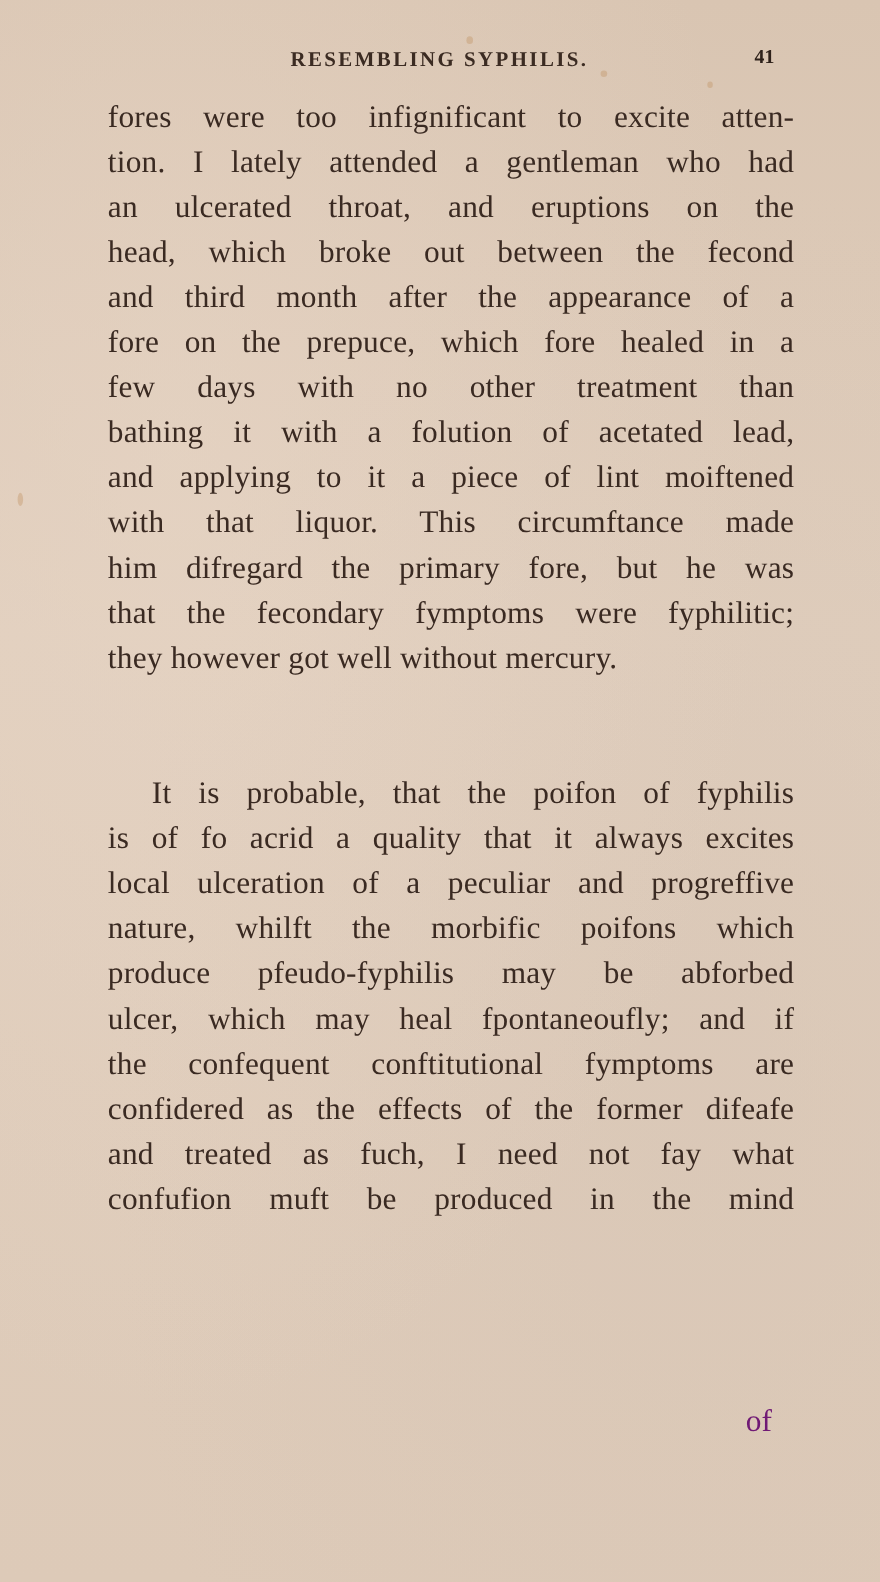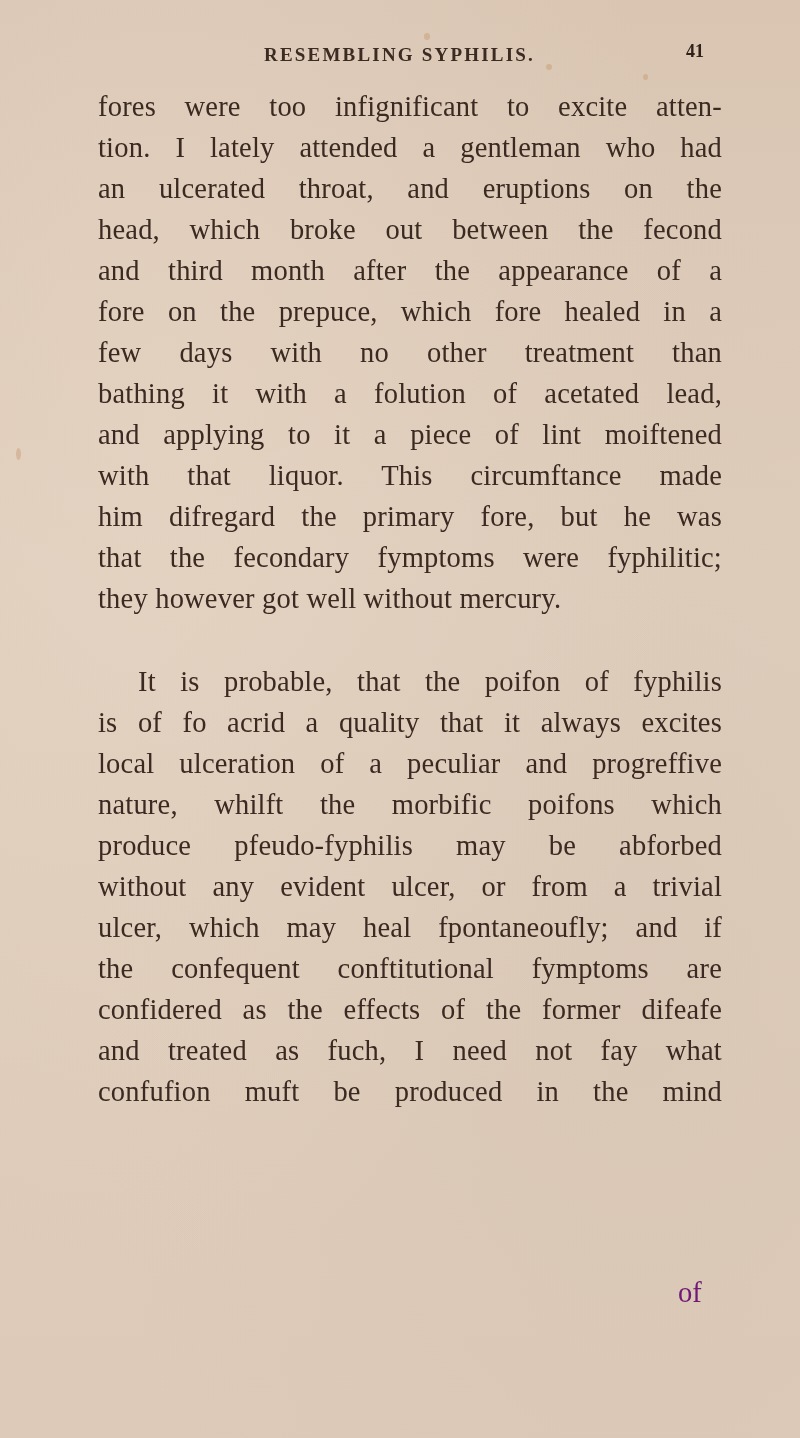--- a/index.html
+++ b/index.html
@@ -69,20 +69,21 @@
       letter-spacing: 0.2px;
     }
     .line.last {
       text-align-last: left;
     }
     .para-gap {
       height: 42px;
     }
     .indent {
       padding-left: 40px;
+      margin-top: 40px;
     }
     .catchword {
       position: absolute;
       top: 1277px;
       left: 666px;
       font-size: 28.5px;
       color: #701a75;
     }
     .stain {
       position: absolute;
@@ -123,21 +124,20 @@
     </div>
 
     <div class="para-gap"></div>
 
     <div>
       <span class="line indent">It is probable, that the poifon of fyphilis</span>
       <span class="line">is of fo acrid a quality that it always excites</span>
       <span class="line">local ulceration of a peculiar and progreffive</span>
       <span class="line">nature, whilft the morbific poifons which</span>
       <span class="line">produce pfeudo-fyphilis may be abforbed</span>
-      <span class="line">without any evident ulcer, or from a trivial</span>
       <span class="line">ulcer, which may heal fpontaneoufly; and if</span>
       <span class="line">the confequent conftitutional fymptoms are</span>
       <span class="line">confidered as the effects of the former difeafe</span>
       <span class="line">and treated as fuch, I need not fay what</span>
       <span class="line">confufion muft be produced in the mind</span>
     </div>
   </div>
 
   <span class="catchword">of</span>
 </div>

